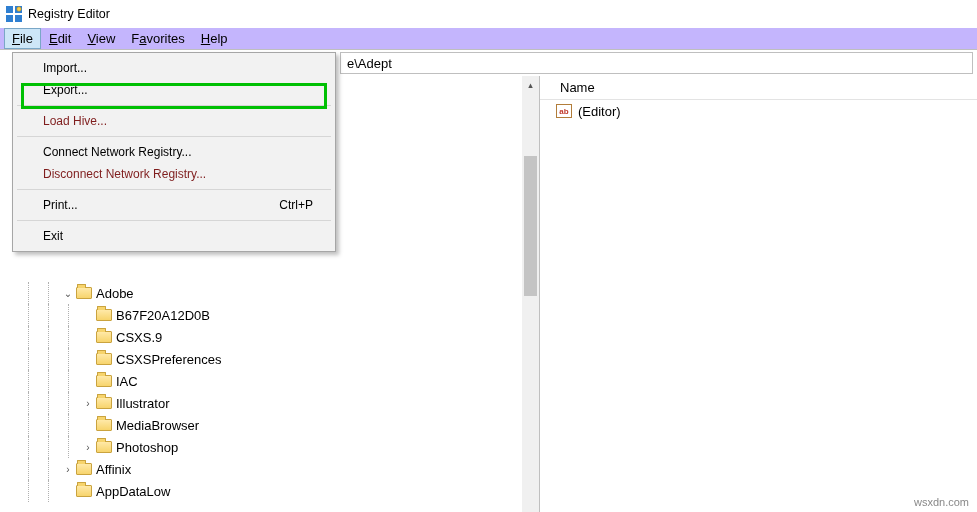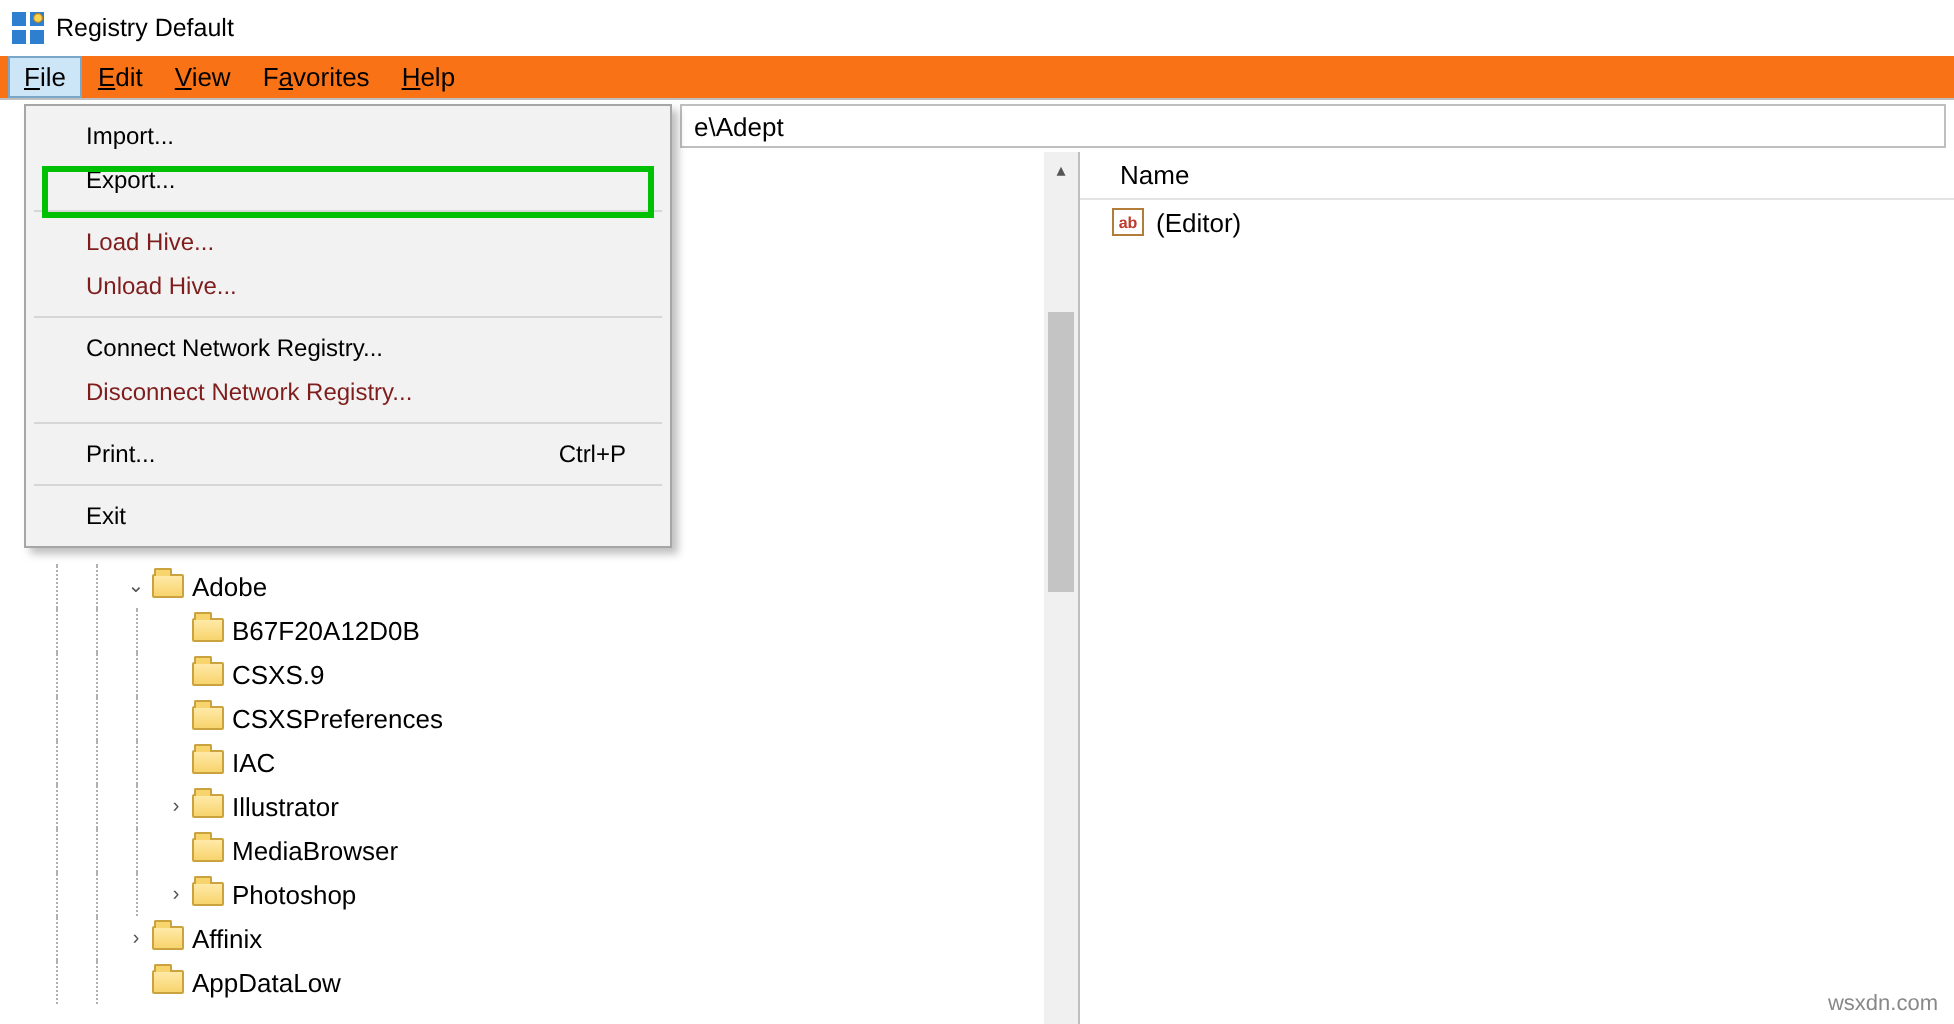--- a/index.html
+++ b/index.html
@@ -26,21 +26,21 @@
     width: 16px; height: 16px;
     margin-right: 6px;
   }
   .title-bar .title-text { font-size: 12.5px; }
   
   .menu-bar {
     height: 22px;
     display: flex;
     align-items: stretch;
     padding: 0 4px;
-    background: #f97316;
+    background: #c4b5fd;
     border-bottom: 1px solid #bfbfbf;
   }
   .menu-item {
     padding: 2px 8px;
     cursor: default;
     display: flex;
     align-items: center;
   }
   .menu-item.active {
     background: #cde6f7;
@@ -228,21 +228,21 @@
 <div class="title-bar">
   <span class="app-icon">
     <svg viewBox="0 0 16 16" width="16" height="16">
       <rect x="0" y="0" width="7" height="7" fill="#2f7fd1"></rect>
       <rect x="9" y="0" width="7" height="7" fill="#2f7fd1"></rect>
       <rect x="0" y="9" width="7" height="7" fill="#2f7fd1"></rect>
       <rect x="9" y="9" width="7" height="7" fill="#2f7fd1"></rect>
       <circle cx="13" cy="3" r="2.2" fill="#ffd24d" stroke="#b58a1e" stroke-width="0.6"></circle>
     </svg>
   </span>
-  <span class="title-text">Registry Default</span>
+  <span class="title-text">Registry Editor</span>
 </div>
 
 <div class="menu-bar">
   <div class="menu-item active">
       <span><span class="hot">F</span>ile</span>
     </div>
   <div class="menu-item">
       <span><span class="hot">E</span>dit</span>
     </div>
   <div class="menu-item">
@@ -366,24 +366,20 @@
     </div>
     <div class="dd-item">
       <span>Export...</span>
       <span></span>
     </div>
     <div class="dd-sep"></div>
     <div class="dd-item disabled">
       <span>Load Hive...</span>
       <span></span>
     </div>
-    <div class="dd-item disabled">
-      <span>Unload Hive...</span>
-      <span></span>
-    </div>
     <div class="dd-sep"></div>
     <div class="dd-item">
       <span>Connect Network Registry...</span>
       <span></span>
     </div>
     <div class="dd-item disabled">
       <span>Disconnect Network Registry...</span>
       <span></span>
     </div>
     <div class="dd-sep"></div>

